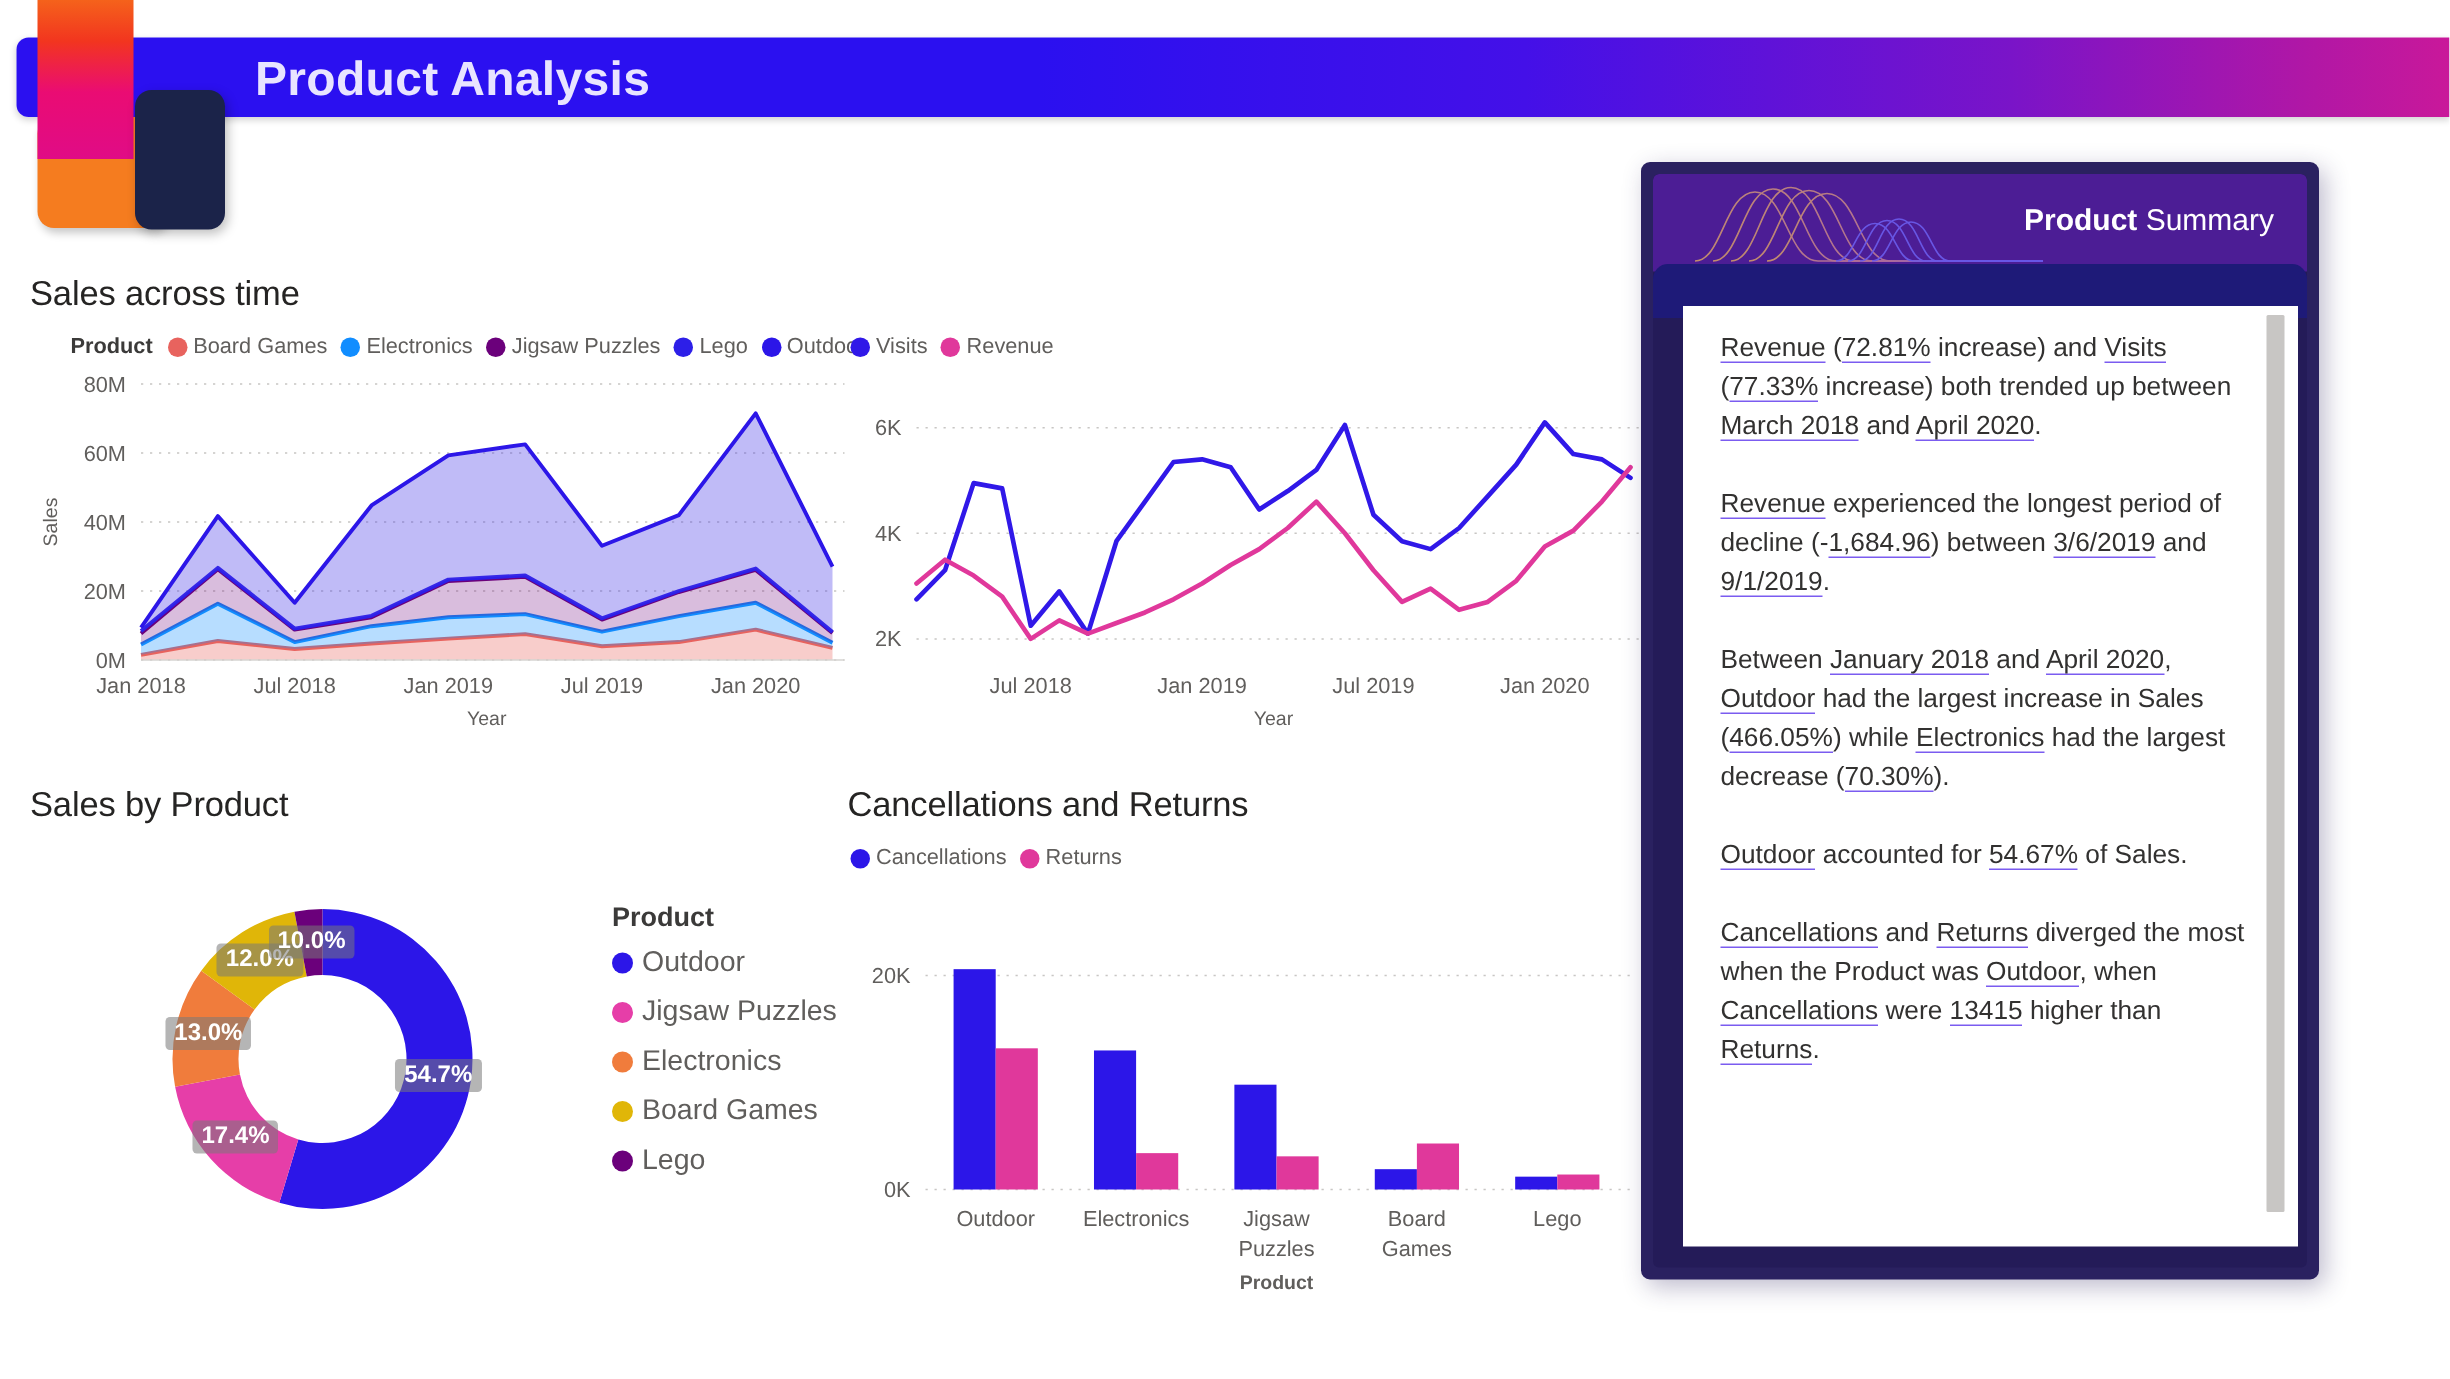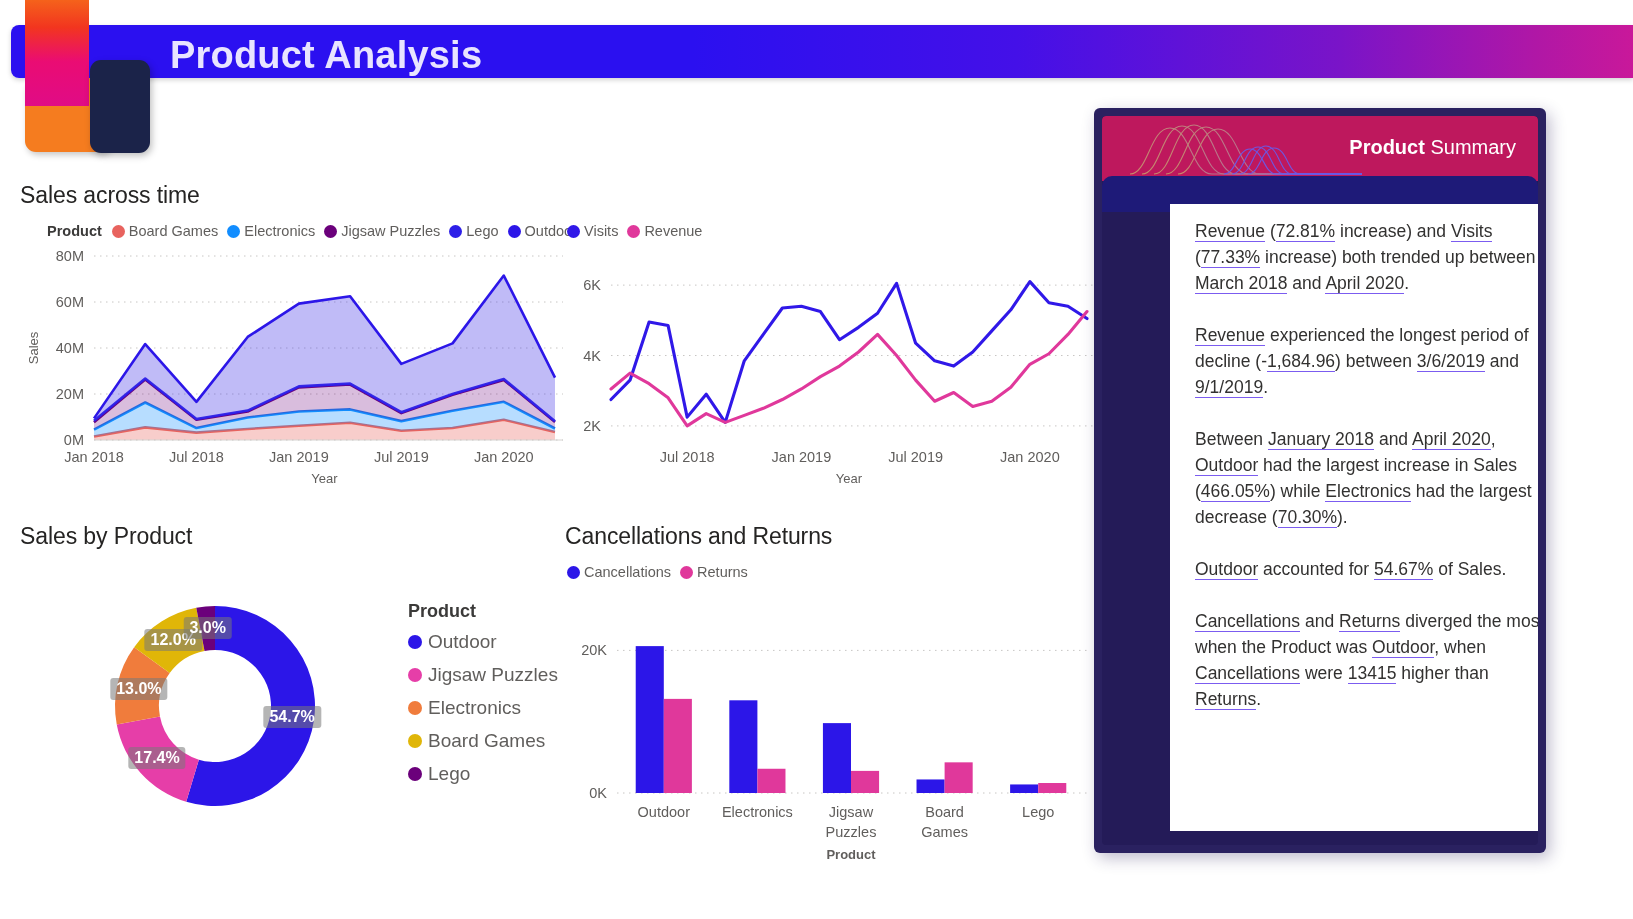--- a/index.html
+++ b/index.html
@@ -14,21 +14,21 @@
   
   .title-bar {
     position: absolute; left: 11px; top: 25px;
     width: 1622px; height: 53px;
     border-radius: 8px 0 0 8px;
     background: linear-gradient(90deg, #2B10F0 0%, #2B10F0 42%, #4410E8 62%, #7A14C8 82%, #B017A6 94%, #C9189A 100%);
     box-shadow: 0 2px 5px rgba(0,0,0,0.18);
   }
   .title-text {
     position: absolute; left: 170px; top: 34px;
-    font-size: 38px; font-weight: 700; color: #E8E4FF;
+    font-size: 32px; font-weight: 700; color: #E8E4FF;
     letter-spacing: 0.2px; white-space: nowrap;
   }
 
   
   .logo-bar {
     position: absolute; left: 25px; top: 0px;
     width: 64px; height: 106px;
     background: linear-gradient(180deg, #F5621B 0%, #F2351F 26%, #EA0C73 58%, #E00C86 100%);
     z-index: 3;
   }
@@ -97,37 +97,37 @@
     border-radius:6px;
     box-shadow: 4px 5px 16px rgba(40,30,90,0.30);
     overflow:hidden;
   }
   #summary-inner {
     position:absolute; left:8px; top:8px; right:8px; bottom:8px;
     background:#241B58; border-radius:4px; overflow:hidden;
   }
   .sum-header {
     position:absolute; left:0; top:0; width:100%; height:65px;
-    background:#be185d; border-radius:4px 4px 0 0; overflow:hidden;
+    background:#4c1d95; border-radius:4px 4px 0 0; overflow:hidden;
   }
   .sum-header-title {
     position:absolute; right:22px; top:20px;
     font-size:20px; color:#FFFFFF; white-space:nowrap;
   }
   .sum-header-title b { font-weight:700; }
   .sum-wave { position:absolute; left:10px; top:0px; width:270px; height:65px; }
 
   .sum-band {
     position:absolute; left:0; top:60px; width:100%; height:36px;
     background:#1E1A78; border-radius:10px 10px 0 0;
   }
   .sum-body {
     position:absolute; left:20px; top:88px;
     width:calc(100% - 26px); bottom:14px;
-    background:#ffffff; overflow:hidden;margin-left:48px;
+    background:#ffffff; overflow:hidden;
   }
   .sum-text {
     position:absolute; left:25px; top:14px; right:32px;
     font-size:17.5px; line-height:26px; color:#323130;
   }
   .sum-text p { margin-bottom:26px; }
   .sum-text p:last-child { margin-bottom:0; }
   .kw { border-bottom:1.6px solid #7B5CF0; }
   .sum-scroll-track {
     position:absolute; right:9px; top:6px; width:12px; bottom:6px;
@@ -242,21 +242,21 @@
           <path d="M96.22503832559981,220.77056740270888 A100,100 0 0 1 26.73849374500267,143.56546224846346 L69.9735564972015,135.39665885913954 A56,56 0 0 0 108.88602146233589,178.63151774551696 Z" fill="#E63EA8"></path>
           <path d="M26.73849374500267,143.56546224846346 A100,100 0 0 1 44.15367852642301,66.1453289518067 L79.72605997479688,92.04138421301175 A56,56 0 0 0 69.9735564972015,135.39665885913954 Z" fill="#F07C3C"></path>
           <path d="M44.15367852642301,66.1453289518067 A100,100 0 0 1 106.28036605482413,26.76774814268677 L114.51700499070151,69.98993895990459 A56,56 0 0 0 79.72605997479688,92.04138421301175 Z" fill="#E0B608"></path>
           <path d="M106.28036605482413,26.76774814268677 A100,100 0 0 1 125.00000000000007,25 L125.00000000000004,69 A56,56 0 0 0 114.51700499070151,69.98993895990459 Z" fill="#6B007B"></path>
         </svg>
       <div id="donut-labels">
           <div class="pie-cb" style="left: 202.171px; top: 136.343px;"><span>54.7%</span></div>
           <div class="pie-cb" style="left: 67.0238px; top: 177.18px;"><span>17.4%</span></div>
           <div class="pie-cb" style="left: 48.9015px; top: 107.882px; text-align: right;"><span>13.0%</span></div>
           <div class="pie-cb" style="left: 83.2427px; top: 59.1188px;"><span>12.0%</span></div>
-          <div class="pie-cb" style="left: 117.667px; top: 47.3455px;"><span>3.0%</span></div>
+          <div class="pie-cb" style="left: 117.667px; top: 47.3455px;"><span>10.0%</span></div>
         </div>
     </div>
     <div class="donut-legend">
       <div class="dl-head">Product</div>
       <div class="dl-item">
         <span class="dl-dot" style="background:#2C16E8"></span>
         <span class="dl-txt">Outdoor</span>
       </div>
       <div class="dl-item">
         <span class="dl-dot" style="background:#E63EA8"></span>

